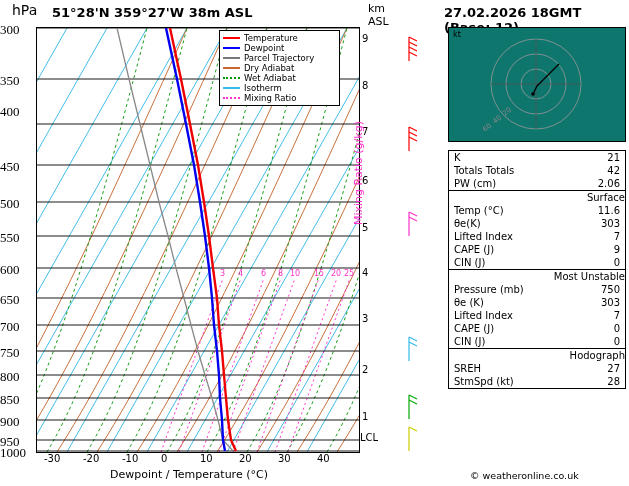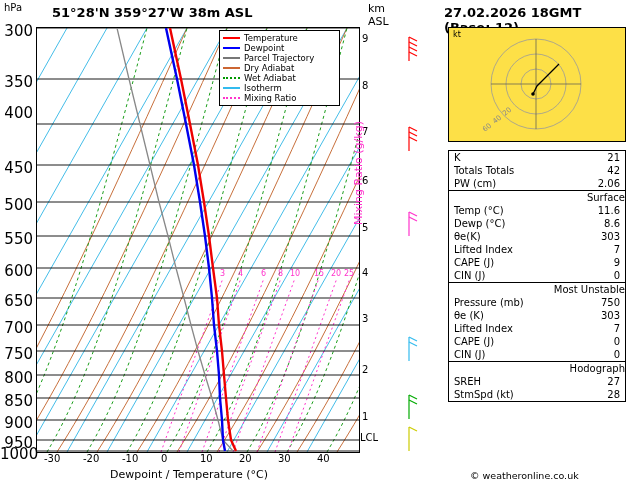--- a/index.html
+++ b/index.html
@@ -6,39 +6,39 @@
   body{
     width:629px;height:486px;
     background:#ffffff;
     font-family:"DejaVu Sans", sans-serif;
     position:relative;
     overflow:hidden;
   }
   .abs{position:absolute;}
 
   
-  #hpa-label{left:4px;top:2px;font-size:10px;color:#000;}
+  #hpa-label{left:12px;top:2px;font-size:14px;color:#000;}
   #station-title{left:52px;top:5px;font-size:13px;font-weight:bold;color:#000;}
   #km-label{left:368px;top:2px;font-size:11px;color:#000;}
   #asl-label{left:368px;top:15px;font-size:11px;color:#000;}
   #date-title{left:444px;top:5px;font-size:13px;font-weight:bold;color:#000;}
 
   
   #plot{
     left:36px;top:27px;width:322px;height:424px;
     border:1px solid #000;
     background:#fff;
     overflow:hidden;
   }
   #plot svg{display:block;}
 
   
   .ylab{
-    position:absolute;left:0;width:33px;text-align:right;
-    font-size:15px;color:#000;
+    position:absolute;left:0;width:33px;
+    font-size:13px;color:#000;font-family:Liberation Serif, serif;
   }
   
   .xlab{
     position:absolute;top:453px;font-size:10px;color:#000;text-align:left;width:40px;
   }
   #xaxis-title{
     left:110px;top:468px;font-size:11px;color:#000;
   }
   
   .kmlab{
@@ -60,21 +60,21 @@
     border:1px solid #000;background:#fff;
     padding:2px 3px;font-size:8.5px;line-height:10px;color:#000;
   }
   #legend .row{display:flex;align-items:center;height:10px;}
   #legend .sw{width:17px;height:0;border-top-width:2px;border-top-style:solid;margin-right:4px;}
   #legend .sw.dash{border-top-style:dotted;}
 
   
   #hodo{
     left:448px;top:27px;width:176px;height:113px;
-    border:1px solid #000;background:#fde047;
+    border:1px solid #000;background:#0f766e;
   }
   #hodo-kt{left:4px;top:2px;font-size:8px;color:#000;position:absolute;}
 
   
   #tables{
     left:448px;top:150px;width:176px;
     border:1px solid #000;background:#fff;
     font-size:10px;color:#000;
   }
   .trow{display:flex;justify-content:space-between;padding:0 5px;height:13px;line-height:13px;}
@@ -334,24 +334,20 @@
     <span class="k">PW (cm)</span>
     <span class="v">2.06</span>
   </div>
 
   <div class="thead">Surface</div>
   <div class="trow">
     <span class="k">Temp (°C)</span>
     <span class="v">11.6</span>
   </div>
   <div class="trow">
-    <span class="k">Dewp (°C)</span>
-    <span class="v">8.6</span>
-  </div>
-  <div class="trow">
     <span class="k">θe(K)</span>
     <span class="v">303</span>
   </div>
   <div class="trow">
     <span class="k">Lifted Index</span>
     <span class="v">7</span>
   </div>
   <div class="trow">
     <span class="k">CAPE (J)</span>
     <span class="v">9</span>

